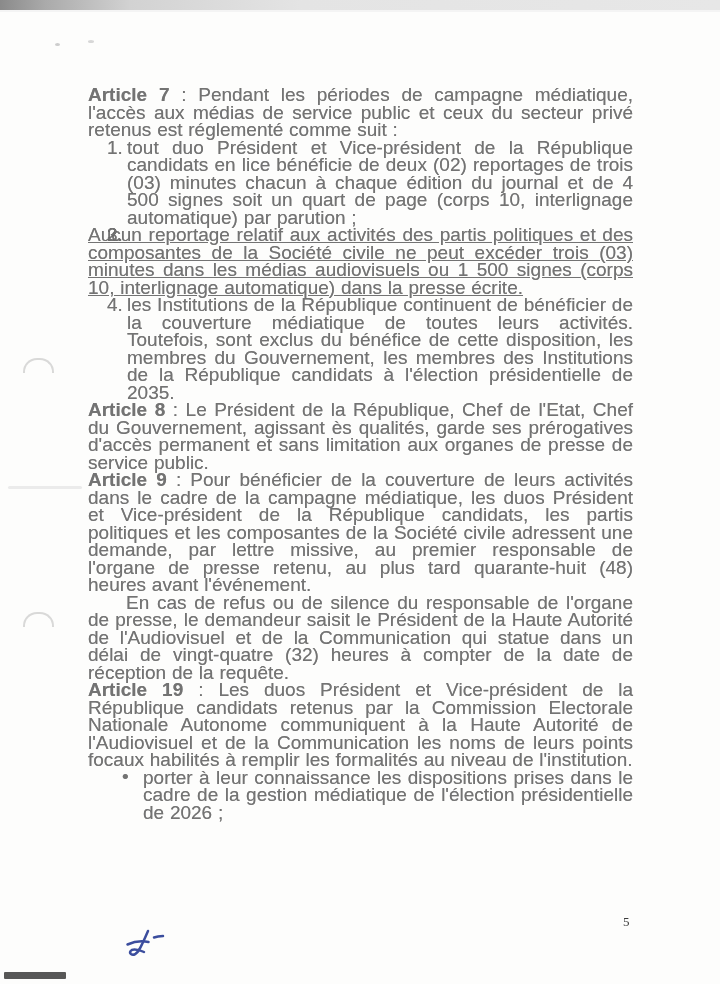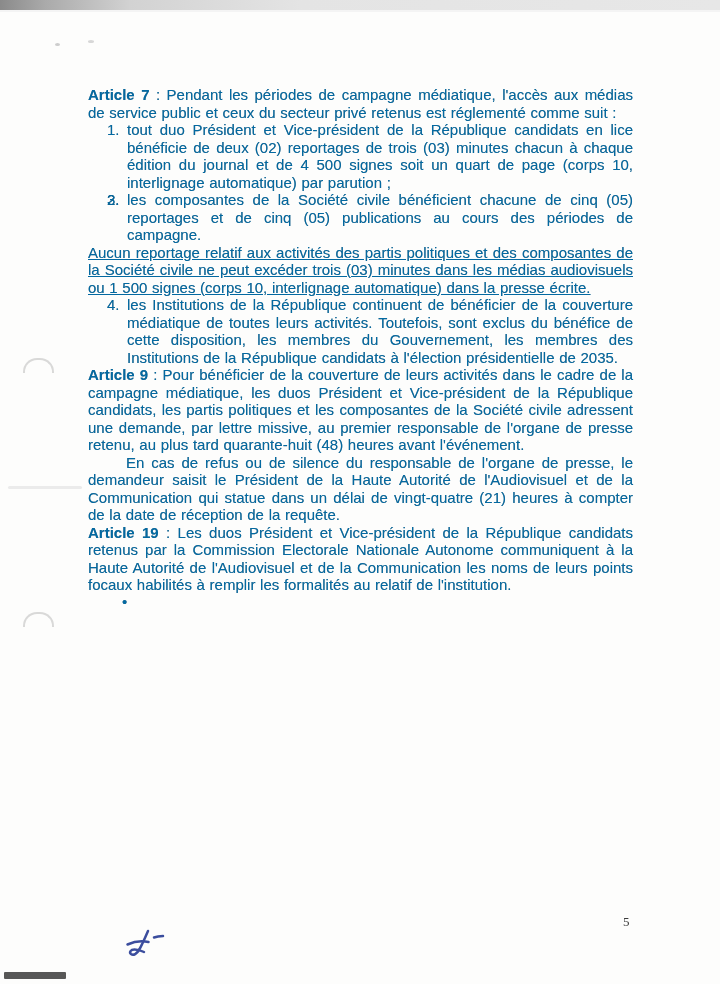--- a/index.html
+++ b/index.html
@@ -34,22 +34,22 @@
   .speck { position: absolute; background: #cdcdcd; border-radius: 50%; }
   .speck.s1 { left: 55px; top: 43px; width: 5px; height: 3px; }
   .speck.s2 { left: 88px; top: 40px; width: 6px; height: 3px; opacity: .8; }
   .smudge {
     position: absolute; left: 8px; top: 486px; width: 74px; height: 3px;
     background: #ebebeb; border-radius: 2px;
   }
   
   .content {
     position: absolute; left: 88px; top: 86px; width: 545px;
-    font-size: 15px; line-height: 17.5px;
-    color: #0369a1;
+    font-size: 19px; line-height: 17.5px;
+    color: #737373;
     text-align: justify;
     word-spacing: 0.5px;
     text-shadow: 0 0 0.6px rgba(46,46,46,0.45);
   }
   .content p, .content div { margin: 0; }
   .b { font-weight: 700; }
   .li { position: relative; padding-left: 39px; }
   .li .num { position: absolute; left: 19px; top: 0; }
   .note { margin-left: 39px; text-decoration: underline; }
   .bullet-item { position: relative; padding-left: 55px; }
@@ -94,42 +94,43 @@
       <span class="num">1.</span>
       <span>tout duo Président et Vice-président de la République candidats en lice bénéficie de deux (02) reportages de trois (03) minutes chacun à chaque édition du journal et de 4 500 signes soit un quart de page (corps 10, interlignage automatique) par parution ;</span>
     </div>
 
     <div class="li mt12">
       <span class="num">2.</span>
     </div>
 
     <div class="li mt5">
       <span class="num">3.</span>
-      <span>les composantes de la Société civile bénéficient chacune de cinq (05) reportages et de cinq (05) publications au cours des périodes de campagne.</span>
     </div>
 
     <div class="note mt8">
       <span>Aucun reportage relatif aux activités des partis politiques et des composantes de la Société civile ne peut excéder trois (03) minutes dans les médias audiovisuels ou 1 500 signes (corps 10, interlignage automatique) dans la presse écrite.</span>
     </div>
 
     <div class="li mt12">
       <span class="num">4.</span>
       <span>les Institutions de la République continuent de bénéficier de la couverture médiatique de toutes leurs activités. Toutefois, sont exclus du bénéfice de cette disposition, les membres du Gouvernement, les membres des Institutions de la République candidats à l'élection présidentielle de 2035.</span>
     </div>
 
+    <p class="mt22"><span class="b">Article 8</span><span> : Le Président de la République, Chef de l'Etat, Chef du Gouvernement, agissant ès qualités, garde ses prérogatives d'accès permanent et sans limitation aux organes de presse de service public.</span></p>
 
     <p class="mt16"><span class="b">Article 9</span><span> : Pour bénéficier de la couverture de leurs activités dans le cadre de la campagne médiatique, les duos Président et Vice-président de la République candidats, les partis politiques et les composantes de la Société civile adressent une demande, par lettre missive, au premier responsable de l'organe de presse retenu, au plus tard quarante-huit (48) heures avant l'événement.</span></p>
 
-    <p class="indent-first mt19"><span>En cas de refus ou de silence du responsable de l'organe de presse, le demandeur saisit le Président de la Haute Autorité de l'Audiovisuel et de la Communication qui statue dans un délai de vingt-quatre (21) heures à compter de la date de réception de la requête.</span></p>
+    <p class="indent-first mt19"><span>En cas de refus ou de silence du responsable de l'organe de presse, le demandeur saisit le Président de la Haute Autorité de l'Audiovisuel et de la Communication qui statue dans un délai de vingt-quatre (32) heures à compter de la date de réception de la requête.</span></p>
 
-    <p class="mt22"><span class="b">Article 19</span><span> : Les duos Président et Vice-président de la République candidats retenus par la Commission Electorale Nationale Autonome communiquent à la Haute Autorité de l'Audiovisuel et de la Communication les noms de leurs points focaux habilités à remplir les formalités au relatif de l'institution.</span></p>
+    <p class="mt22"><span class="b">Article 19</span><span> : Les duos Président et Vice-président de la République candidats retenus par la Commission Electorale Nationale Autonome communiquent à la Haute Autorité de l'Audiovisuel et de la Communication les noms de leurs points focaux habilités à remplir les formalités au niveau de l'institution.</span></p>
 
 
     <div class="bullet-item mt20">
       <span class="dot">•</span>
+      <span>porter à leur connaissance les dispositions prises dans le cadre de la gestion médiatique de l'élection présidentielle de 2026 ;</span>
     </div>
 
   </div>
 
   <div class="page-number">5</div>
 
   <svg class="hand-mark" viewBox="0 0 40 34">
     <g fill="none" stroke-width="2.5" stroke-linecap="round" stroke="#2b3f96">
       <path d="M23,2 C20,9 17,16 14,21 C12,24.5 8.5,27 6,25 C4,23.3 5.5,20.5 9.5,20.5 C13,20.5 16,21.5 19,23"></path>
       <path d="M2.5,15.5 C9,12.5 17,11.5 23.5,13"></path>

